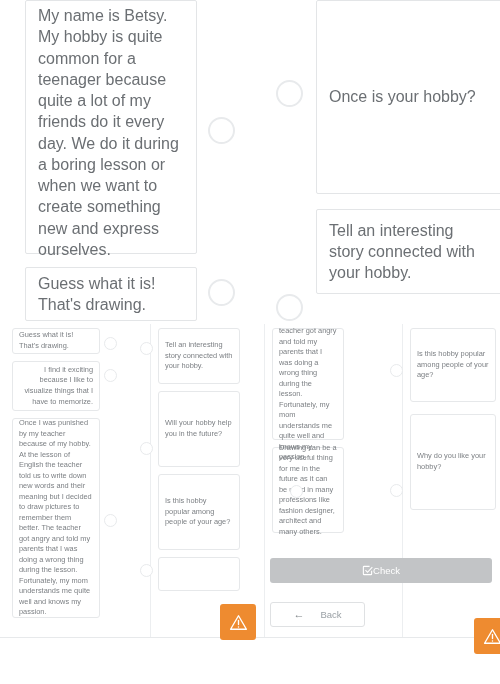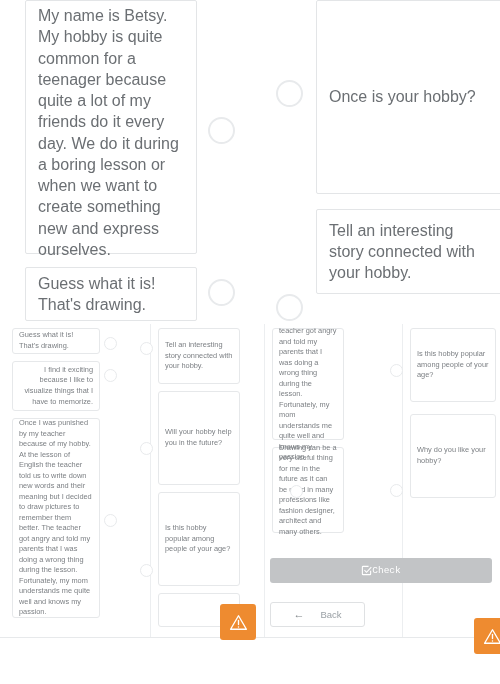--- a/index.html
+++ b/index.html
@@ -103,22 +103,22 @@
     display: flex;
     align-items: center;
   }
   .mcard span { display: block; }
 
   .m-h26  { height: 26px; }
   .m-h50  { height: 50px; text-align: right; }
   .m-h200 { height: 200px; }
   .m-h34  { height: 34px; }
   .m-h74  { height: 74px; }
-  .m-h84  { height: 84px; margin-top: 12px; }
-  .m-h102 { height: 94px; }
+  .m-h84  { height: 96px; margin-top: 12px; }
+  .m-h102 { height: 76px; }
   .m-h86  { height: 86px; }
   .m-h56  { height: 56px; }
 
   .mcircle {
     position: absolute;
     width: 13px;
     height: 13px;
     border: 1.4px solid #e8eaec;
     border-radius: 50%;
     background: #ffffff;
@@ -160,21 +160,21 @@
     position: absolute;
     left: 270px;
     top: 236px;
     width: 222px;
     height: 25px;
     background: #c2c4c6;
     border: none;
     border-radius: 3px;
     color: #ffffff;
     font-size: 9.5px;
-    font-family: Liberation Mono, monospace;
+    font-family: Liberation Sans, sans-serif;
     display: flex;
     align-items: center;
     justify-content: center;
     cursor: pointer;
   }
   .back-btn {
     position: absolute;
     left: 270px;
     top: 280px;
     width: 95px;

